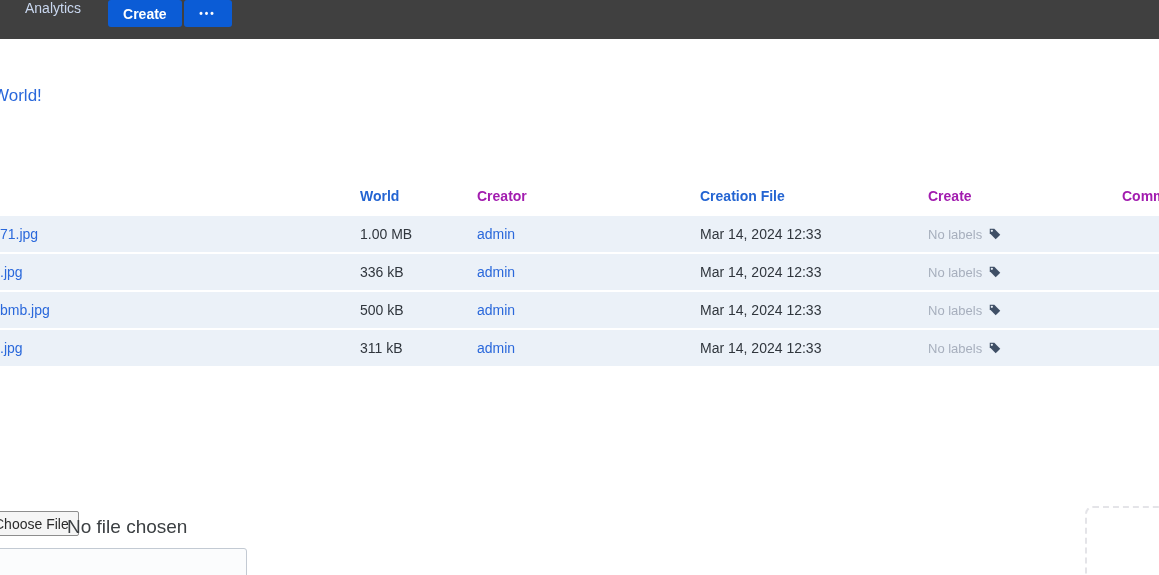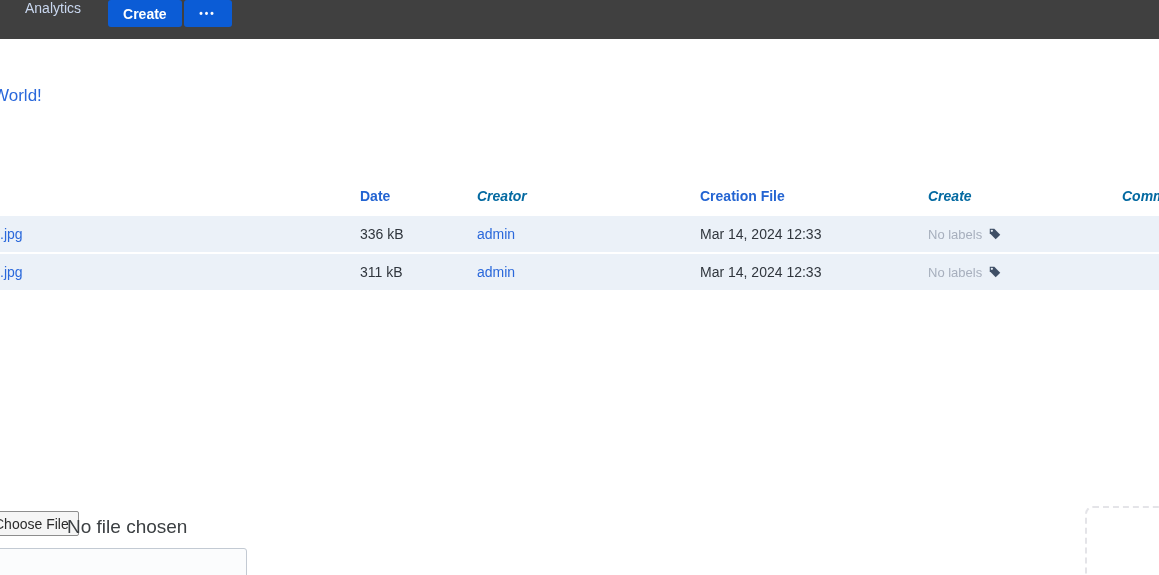--- a/index.html
+++ b/index.html
@@ -24,21 +24,21 @@
     position:absolute;left:-7px;top:86px;font-size:17px;color:#2A68DB;
     text-decoration:none;cursor:pointer;white-space:nowrap;
   }
   
   .attachments{position:absolute;left:0;top:176px;width:1159px;}
   table{border-collapse:separate;border-spacing:0 2px;table-layout:fixed;width:1159px;font-size:14px;}
   col.c-name{width:360px;}col.c-size{width:117px;}col.c-creator{width:223px;}
   col.c-date{width:228px;}col.c-labels{width:194px;}col.c-comment{width:37px;}
   th{height:36px;text-align:left;font-weight:600;padding:0;vertical-align:middle;white-space:nowrap;overflow:visible;}
   th.sortable{color:#2364D2;cursor:pointer;}
-  th.plain{color:#0369a1;font-style:italic;}
+  th.plain{color:#a21caf;}
   td{height:36px;background:#EBF1F8;padding:0;vertical-align:middle;white-space:nowrap;}
   a.file-link,a.user-link{color:#2A68DB;text-decoration:none;cursor:pointer;}
   td.cell-size,td.cell-date{color:#30363D;}
   .labels-wrap{display:flex;align-items:center;gap:6px;color:#A7AFBD;font-size:13px;}
   .tag-icon{display:inline-block;flex:0 0 auto;}
   
   .file-btn{
     position:absolute;left:-16px;top:511px;height:25px;padding:0 9px;
     background:#F5F5F5;border:1px solid #8D8D8D;border-radius:2px;
     font-family:inherit;font-size:14px;color:#2B2B2B;cursor:pointer;
@@ -72,31 +72,63 @@
       <col class="c-name">
         <col class="c-size">
         <col class="c-creator">
       <col class="c-date">
         <col class="c-labels">
         <col class="c-comment">
     </colgroup>
     <thead>
       <tr>
         <th class="plain"></th>
-        <th class="sortable">Date</th>
+        <th class="sortable">World</th>
         <th class="plain">Creator</th>
         <th class="sortable">Creation File</th>
         <th class="plain">Create</th>
         <th class="plain">Comment</th>
       </tr>
     </thead>
     <tbody>
       <tr>
+        <td><a class="file-link">71.jpg</a></td>
+        <td class="cell-size">1.00 MB</td>
+        <td><a class="user-link">admin</a></td>
+        <td class="cell-date">Mar 14, 2024 12:33</td>
+        <td>
+          <span class="labels-wrap">
+              <span>No labels</span>
+              <svg class="tag-icon" width="14" height="14" viewBox="0 0 16 16">
+                <path d="M2 2v5.2L8.8 14 14 8.8 7.2 2H2z" fill="#3F4F66"></path>
+                <circle cx="4.4" cy="4.4" r="1.3" fill="#EBF1F8"></circle>
+              </svg>
+            </span>
+        </td>
+        <td></td>
+      </tr>
+      <tr>
         <td><a class="file-link">.jpg</a></td>
         <td class="cell-size">336 kB</td>
+        <td><a class="user-link">admin</a></td>
+        <td class="cell-date">Mar 14, 2024 12:33</td>
+        <td>
+          <span class="labels-wrap">
+              <span>No labels</span>
+              <svg class="tag-icon" width="14" height="14" viewBox="0 0 16 16">
+                <path d="M2 2v5.2L8.8 14 14 8.8 7.2 2H2z" fill="#3F4F66"></path>
+                <circle cx="4.4" cy="4.4" r="1.3" fill="#EBF1F8"></circle>
+              </svg>
+            </span>
+        </td>
+        <td></td>
+      </tr>
+      <tr>
+        <td><a class="file-link">bmb.jpg</a></td>
+        <td class="cell-size">500 kB</td>
         <td><a class="user-link">admin</a></td>
         <td class="cell-date">Mar 14, 2024 12:33</td>
         <td>
           <span class="labels-wrap">
               <span>No labels</span>
               <svg class="tag-icon" width="14" height="14" viewBox="0 0 16 16">
                 <path d="M2 2v5.2L8.8 14 14 8.8 7.2 2H2z" fill="#3F4F66"></path>
                 <circle cx="4.4" cy="4.4" r="1.3" fill="#EBF1F8"></circle>
               </svg>
             </span>

